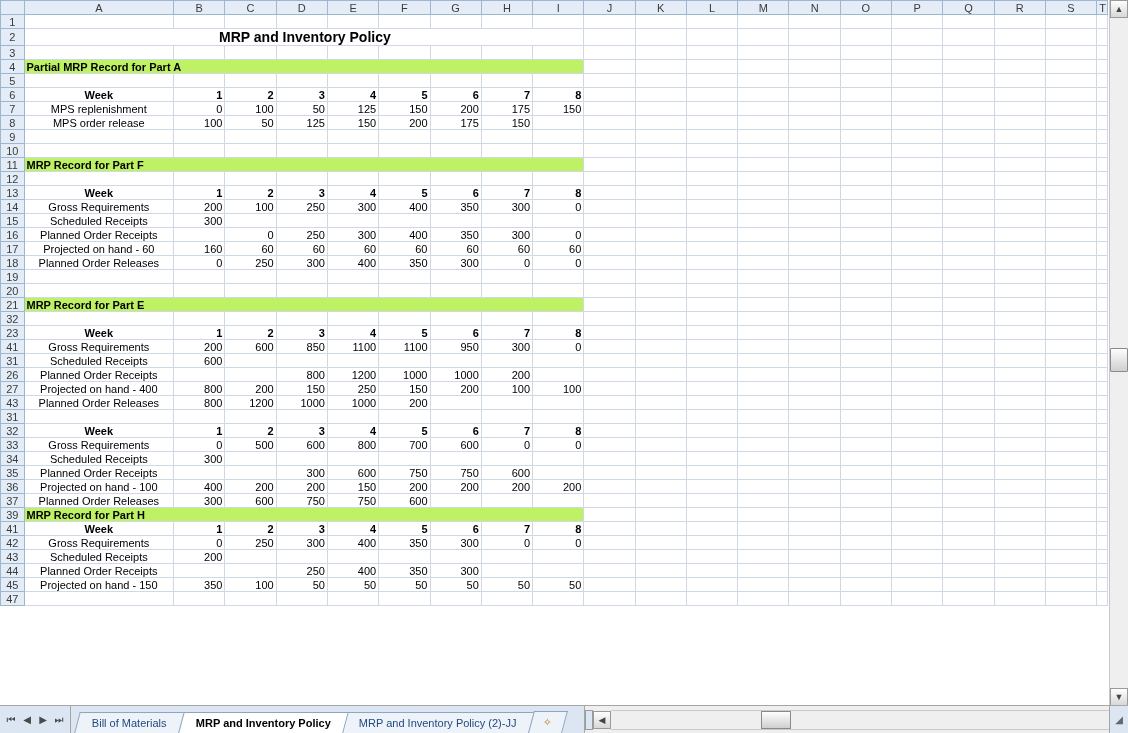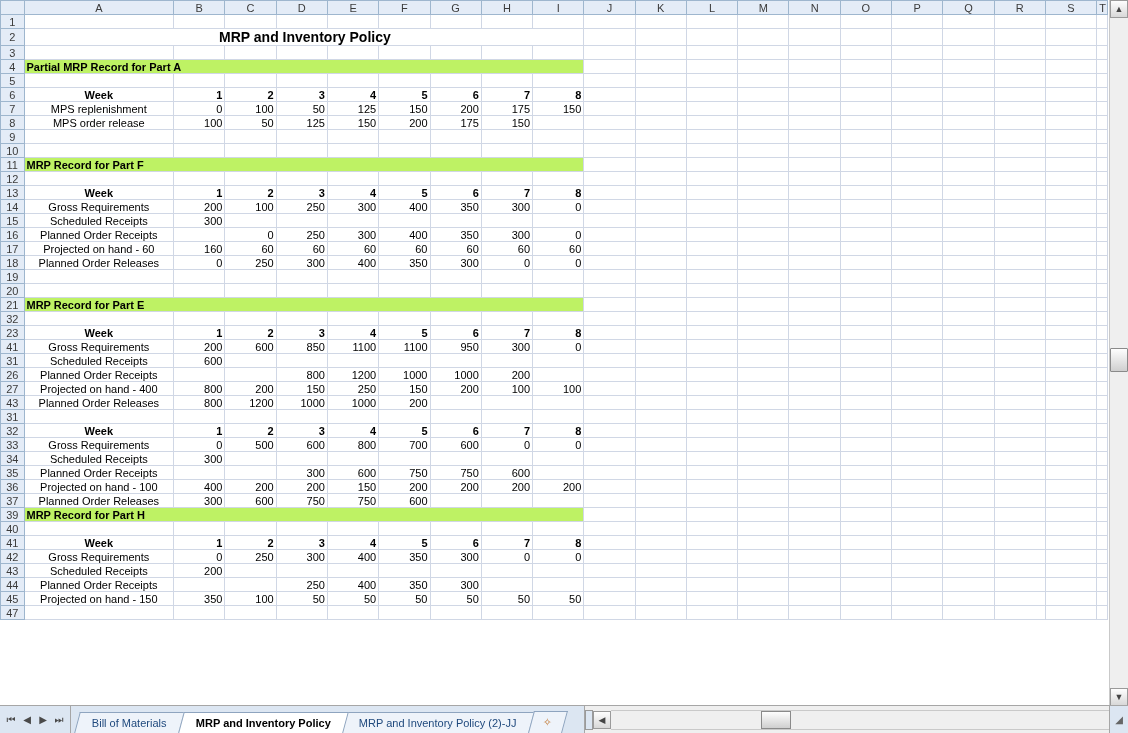--- a/index.html
+++ b/index.html
@@ -1027,43 +1027,20 @@
             <td></td>
             <td></td>
             <td></td>
             <td></td>
             <td></td>
             <td></td>
           </tr>
           <tr>
             <td class="rowhdr">39</td>
             <td colspan="9" class="section-hdr">MRP Record for Part H</td>
-            <td></td>
-            <td></td>
-            <td></td>
-            <td></td>
-            <td></td>
-            <td></td>
-            <td></td>
-            <td></td>
-            <td></td>
-            <td></td>
-            <td></td>
-          </tr>
-          <tr>
-            <td class="rowhdr">40</td>
-            <td></td>
-            <td></td>
-            <td></td>
-            <td></td>
-            <td></td>
-            <td></td>
-            <td></td>
-            <td></td>
-            <td></td>
             <td></td>
             <td></td>
             <td></td>
             <td></td>
             <td></td>
             <td></td>
             <td></td>
             <td></td>
             <td></td>
             <td></td>

